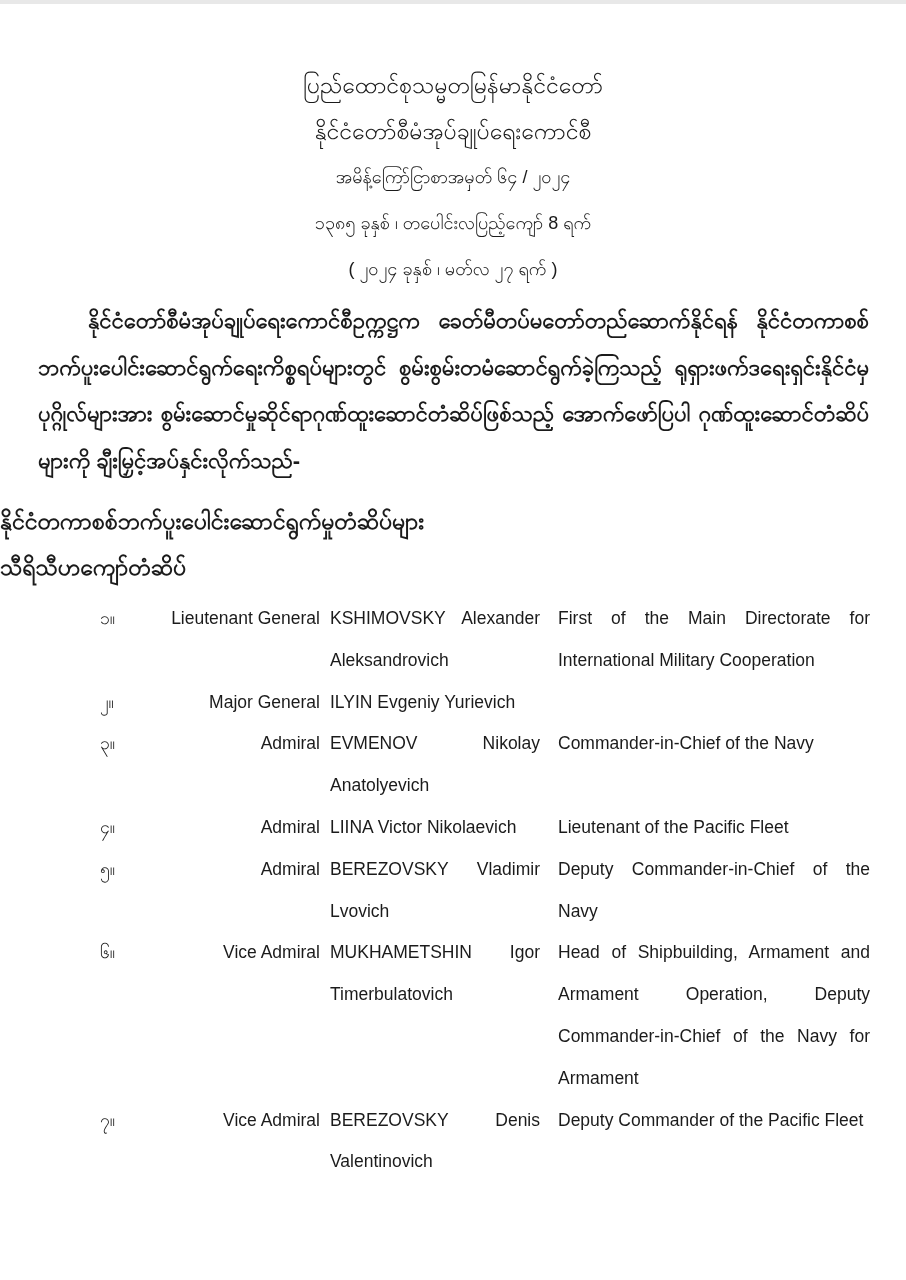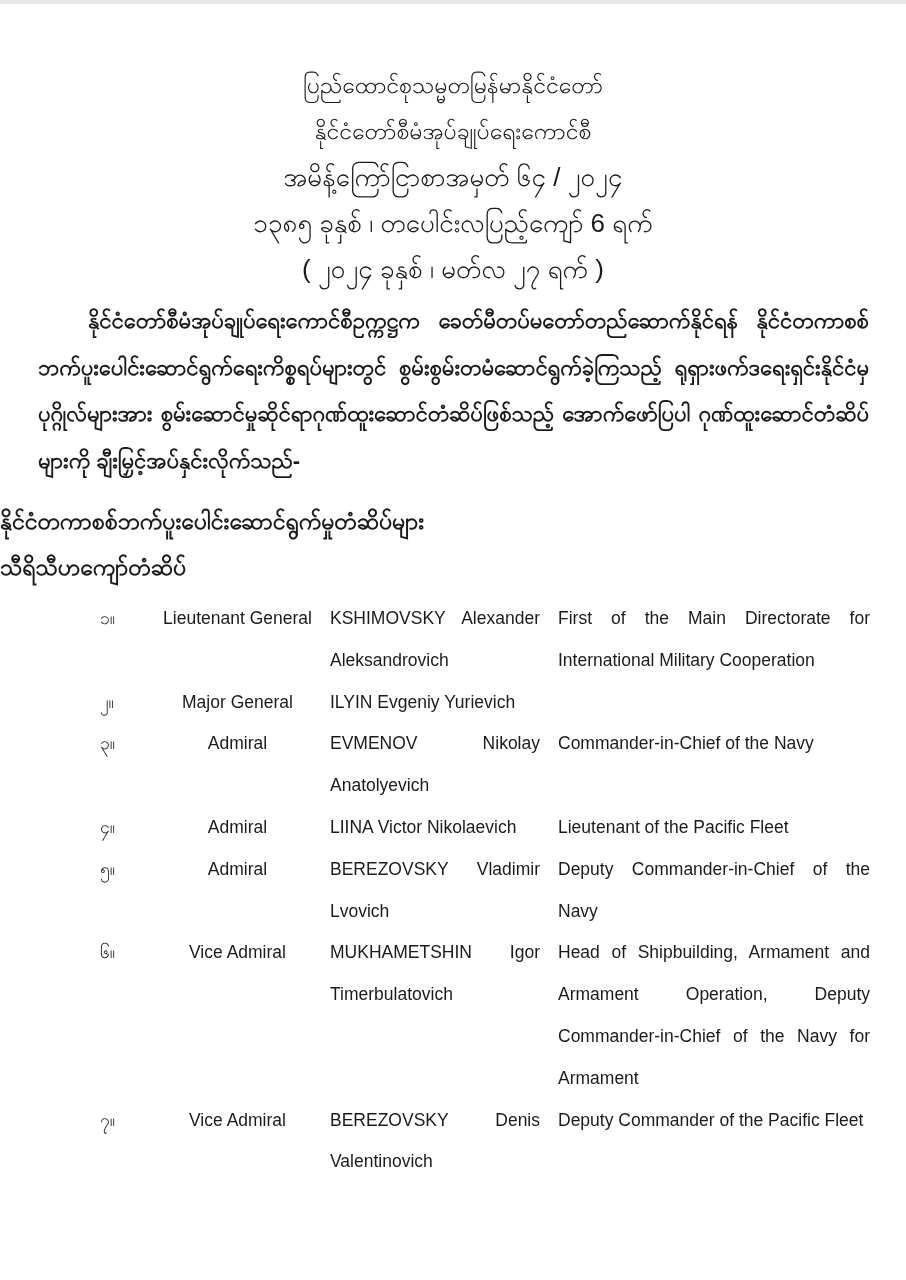--- a/index.html
+++ b/index.html
@@ -7,54 +7,54 @@
     position: relative;
     width: 906px;
     height: 1280px;
     margin: 4px auto;
     background: #ffffff;
     color: #1b1b1b;
     font-family: "Liberation Sans", "DejaVu Sans", sans-serif;
     overflow: hidden;
   }
   .doc-header { text-align: center; padding-top: 58px; }
-  .h-line { font-size: 26px; line-height: 46px; white-space: nowrap; }
+  .h-line { font-size: 18px; line-height: 46px; white-space: nowrap; }
   .h-line.lg { font-size: 23px; }
   .body-par {
     margin: 6px 37px 0 38px;
     text-indent: 50px;
     text-align: justify;
     font-size: 22px;
     line-height: 46.5px;
     font-weight: bold;
   }
   .sec-wrap { margin-top: 14px; text-align: left; }
   .sec-line { font-weight: bold; font-size: 23px; line-height: 46px; }
   .recipient-table { margin: 8px 36px 0 100px; }
   .row {
     display: grid;
     grid-template-columns: 55px 175px 228px 1fr;
     font-size: 17.5px;
     line-height: 41.8px;
   }
   .c-no   { text-align: left; }
-  .c-rank { text-align: center; padding-right: 10px; }
+  .c-rank { text-align: right; padding-right: 10px; }
   .c-name { text-align: justify; padding-right: 18px; }
   .c-pos  { text-align: justify; }
 </style>
 </head>
 <body>
 
 <div class="page">
 
   <div class="doc-header">
     <div class="h-line lg">ပြည်ထောင်စုသမ္မတမြန်မာနိုင်ငံတော်</div>
     <div class="h-line lg">နိုင်ငံတော်စီမံအုပ်ချုပ်ရေးကောင်စီ</div>
     <div class="h-line">အမိန့်ကြော်ငြာစာအမှတ်  ၆၄ / ၂၀၂၄</div>
-    <div class="h-line">၁၃၈၅ ခုနှစ် ၊ တပေါင်းလပြည့်ကျော် 6 ရက်</div>
+    <div class="h-line">၁၃၈၅ ခုနှစ် ၊ တပေါင်းလပြည့်ကျော် 8 ရက်</div>
     <div class="h-line">( ၂၀၂၄ ခုနှစ် ၊ မတ်လ ၂၇ ရက် )</div>
   </div>
 
   <p class="body-par">နိုင်ငံတော်စီမံအုပ်ချုပ်ရေးကောင်စီဥက္ကဋ္ဌက ခေတ်မီတပ်မတော်တည်ဆောက်နိုင်ရန် နိုင်ငံတကာစစ်ဘက်ပူးပေါင်းဆောင်ရွက်ရေးကိစ္စရပ်များတွင် စွမ်းစွမ်းတမံဆောင်ရွက်ခဲ့ကြသည့် ရုရှားဖက်ဒရေးရှင်းနိုင်ငံမှ ပုဂ္ဂိုလ်များအား စွမ်းဆောင်မှုဆိုင်ရာဂုဏ်ထူးဆောင်တံဆိပ်ဖြစ်သည့် အောက်ဖော်ပြပါ ဂုဏ်ထူးဆောင်တံဆိပ်များကို ချီးမြှင့်အပ်နှင်းလိုက်သည်-</p>
 
   <div class="sec-wrap">
     <div class="sec-line">နိုင်ငံတကာစစ်ဘက်ပူးပေါင်းဆောင်ရွက်မှုတံဆိပ်များ</div>
     <div class="sec-line">သီရိသီဟကျော်တံဆိပ်</div>
   </div>
 

